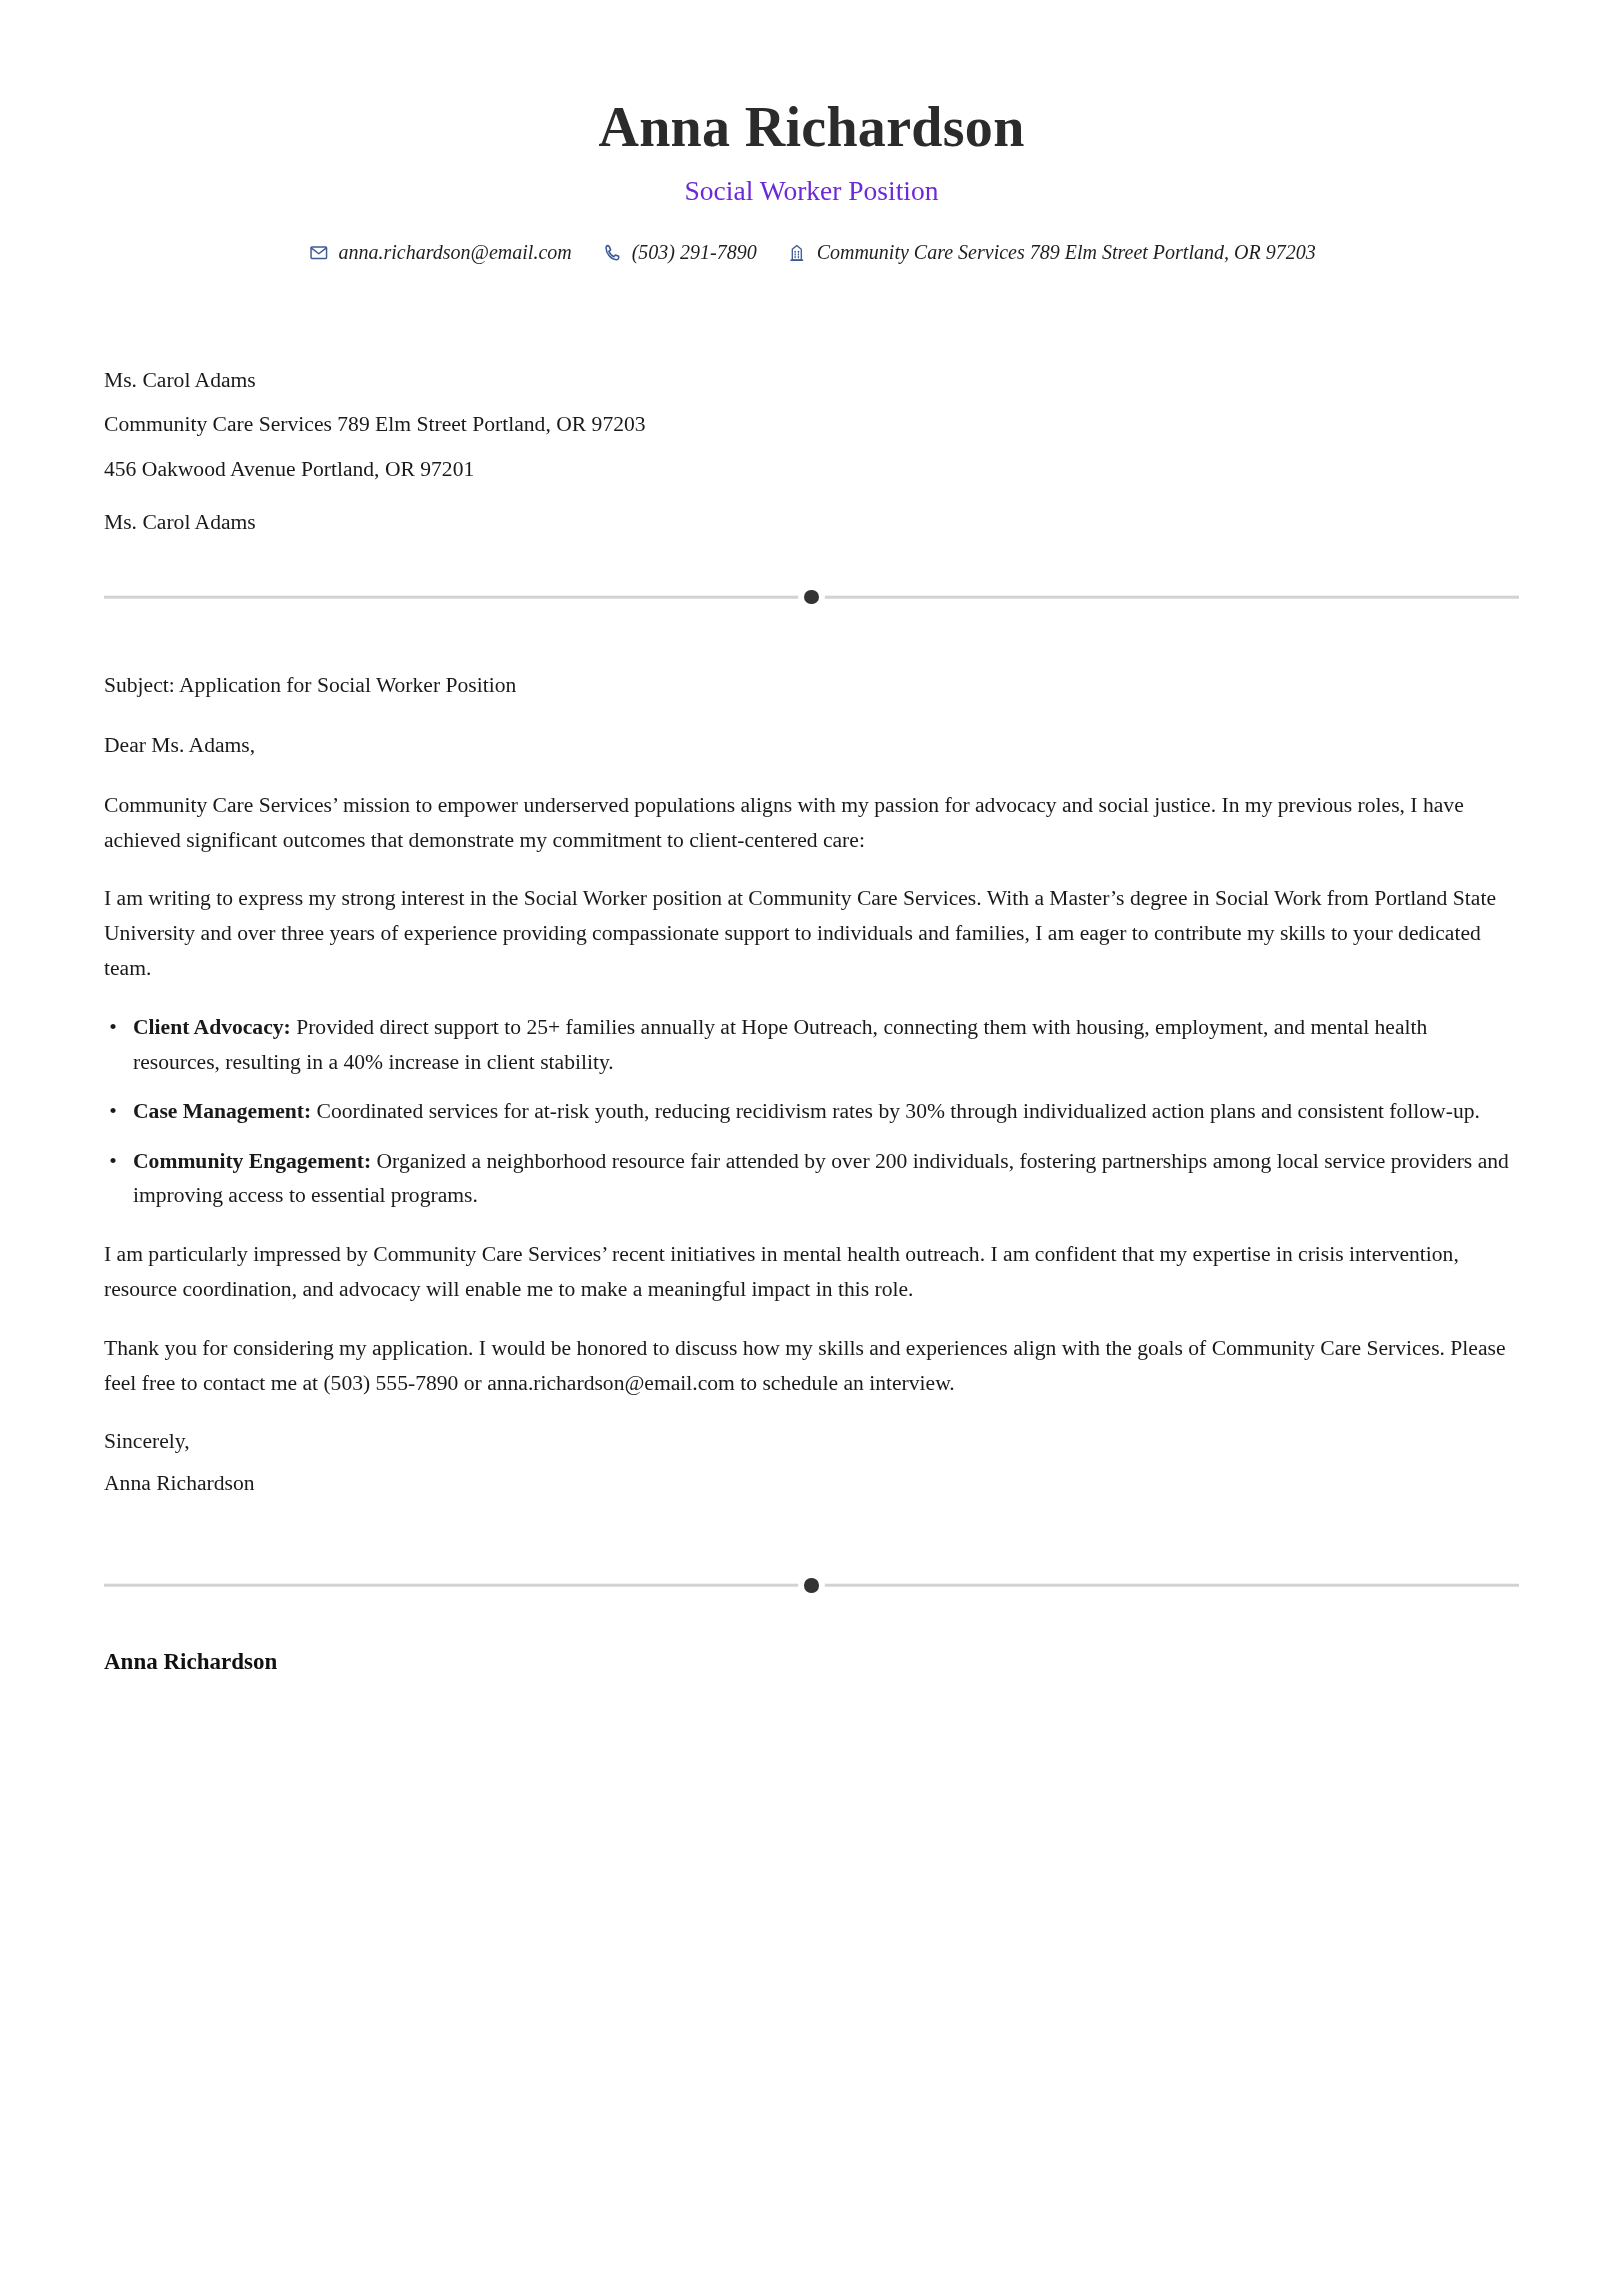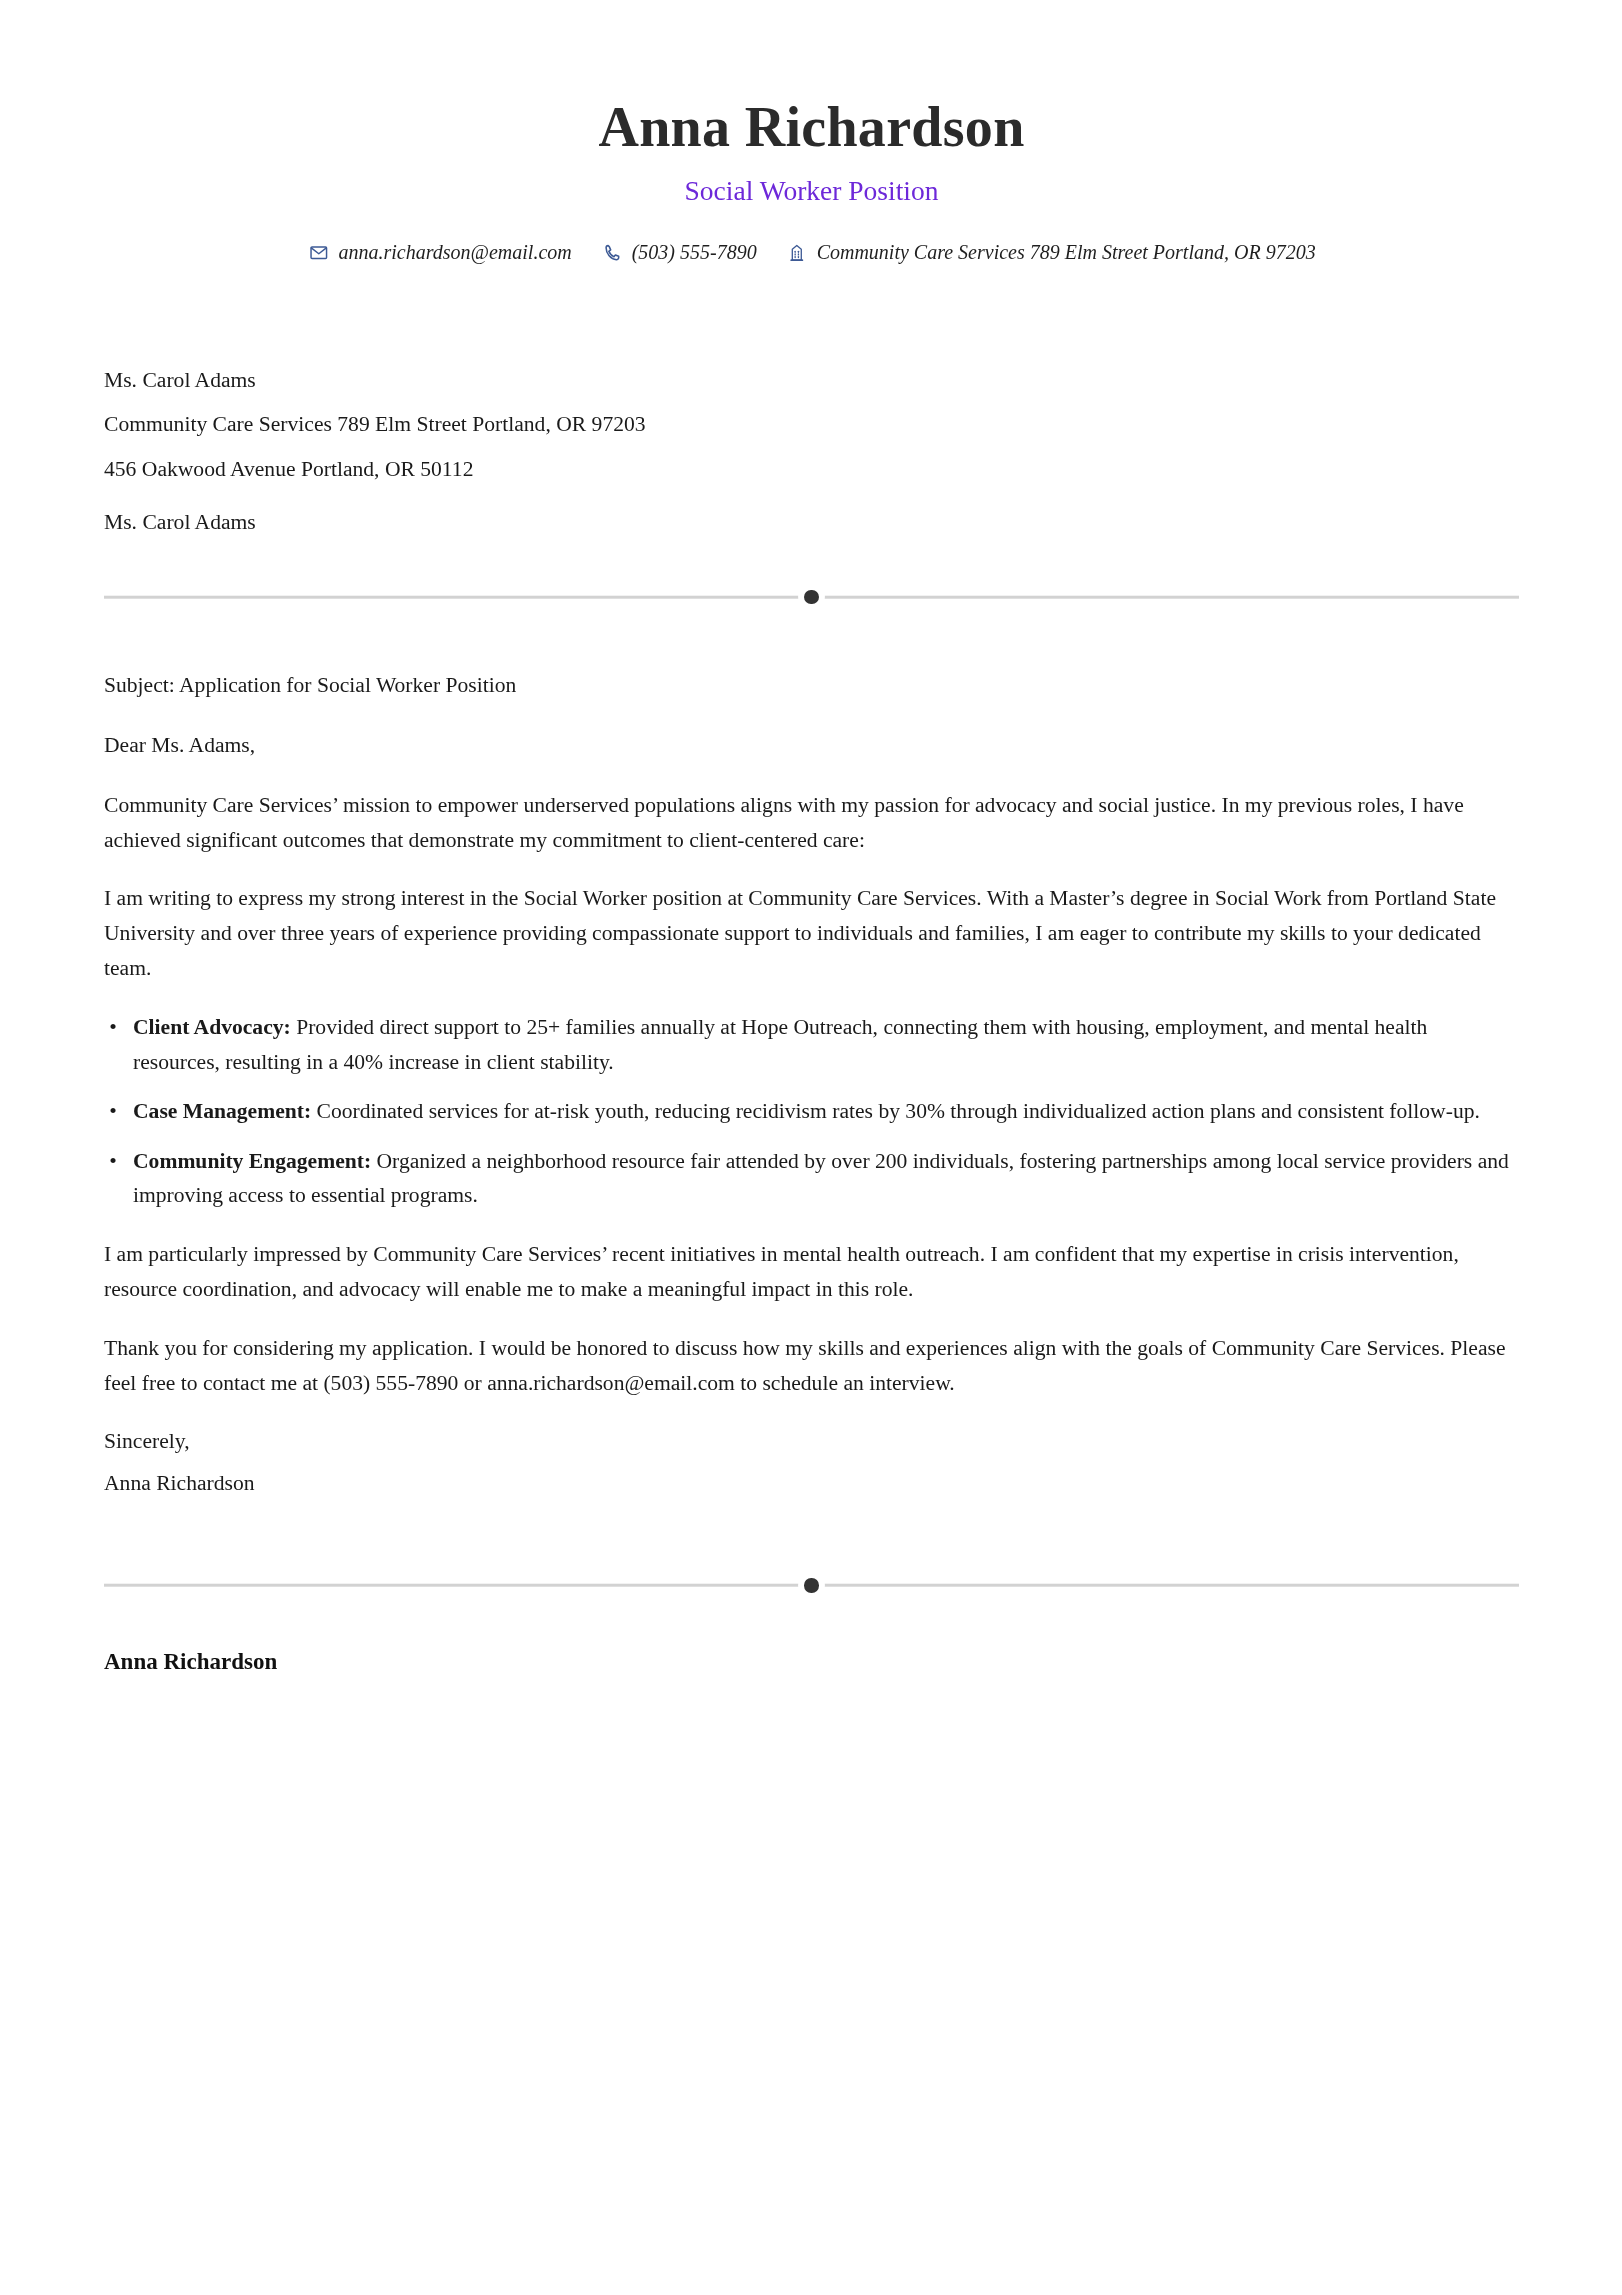--- a/index.html
+++ b/index.html
@@ -197,21 +197,21 @@
         </span>
         <span>anna.richardson@email.com</span>
       </div>
 
       <div class="contact-item">
         <span class="c-icon">
           <svg width="19.6" height="19.6" viewBox="0 0 24 24" fill="none" stroke="#3d5a95" stroke-width="1.9" stroke-linecap="round" stroke-linejoin="round">
             <path d="M7.5 3.2 C6.2 3.2 5 4.3 5 5.8 C5 13 10.8 19.6 17.6 20.4 C19 20.5 20.4 19.4 20.4 18 L20.4 16.3 L16.4 14.6 L14.6 16.8 C12.1 15.5 9.6 12.9 8.4 10.2 L10.6 8.4 L8.9 4.4 Z"></path>
           </svg>
         </span>
-        <span>(503) 555-7890</span>
+        <span>(503) 291-7890</span>
       </div>
 
       <div class="contact-item">
         <span class="c-icon">
           <svg width="19.6" height="19.6" viewBox="0 0 24 24" fill="none" stroke="#3d5a95" stroke-width="1.6" stroke-linecap="round" stroke-linejoin="round">
             <path d="M6.5 21 L6.5 7.6 L12 3 L17.5 7.6 L17.5 21 Z"></path>
             <line x1="5.2" y1="21" x2="18.8" y2="21" stroke-width="2.2"></line>
             <line x1="10" y1="10.2" x2="10" y2="11.4"></line>
             <line x1="14" y1="10.2" x2="14" y2="11.4"></line>
             <line x1="10" y1="13.4" x2="10" y2="14.6"></line>
@@ -222,21 +222,21 @@
         </span>
         <span>Community Care Services 789 Elm Street Portland, OR 97203</span>
       </div>
 
     </div>
   </div>
 
   <div class="recipient">
     <div class="r-line">Ms. Carol Adams</div>
     <div class="r-line">Community Care Services 789 Elm Street Portland, OR 97203</div>
-    <div class="r-line">456 Oakwood Avenue Portland, OR 50112</div>
+    <div class="r-line">456 Oakwood Avenue Portland, OR 97201</div>
     <div class="r-line gap">Ms. Carol Adams</div>
   </div>
 
   <div class="divider divider-top">
     <span class="d-line"></span>
     <span class="d-dot"></span>
   </div>
 
   <div class="letter-body">
 

